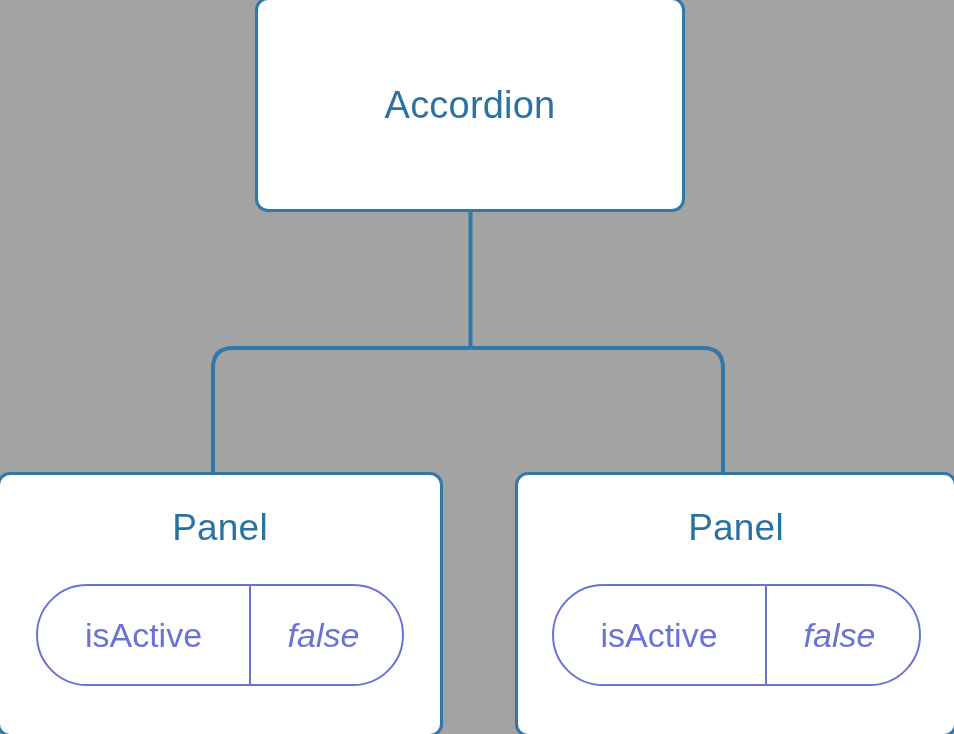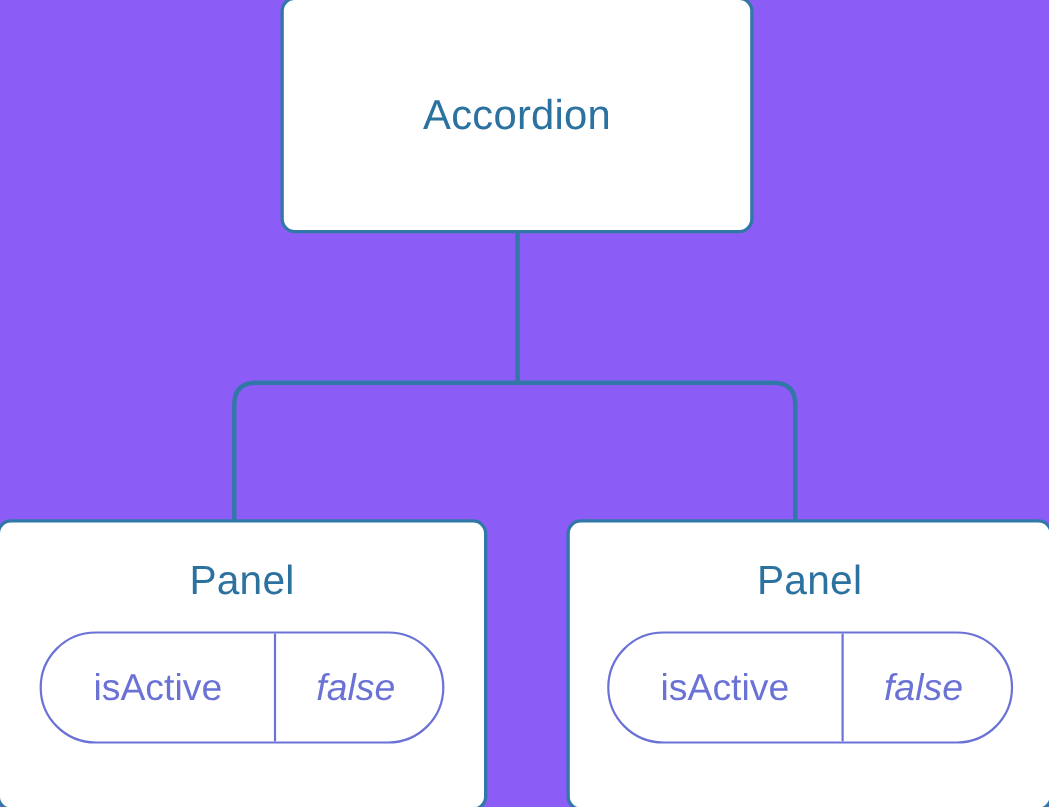--- a/index.html
+++ b/index.html
@@ -9,21 +9,21 @@
   body {
     width: 954px;
     height: 734px;
     overflow: hidden;
     font-family: "Liberation Sans", sans-serif;
   }
   #stage {
     position: relative;
     width: 954px;
     height: 734px;
-    background: #8b5cf6;
+    background: #a3a3a3;
     overflow: hidden;
   }
 
   
   #edges {
     position: absolute;
     left: 0;
     top: 0;
     width: 954px;
     height: 734px;
@@ -75,21 +75,21 @@
     letter-spacing: 0.2px;
     white-space: nowrap;
   }
 
   .node-root .node-title {
     font-size: 38px;
   }
 
   
   .pill {
-    margin-top: 28px;
+    margin-top: 38px;
     height: 102px;
     border: 2px solid #6b72d6;
     border-radius: 51px;
     box-sizing: border-box;
     display: flex;
     align-items: stretch;
     background: transparent;
   }
 
   .pill-left {

